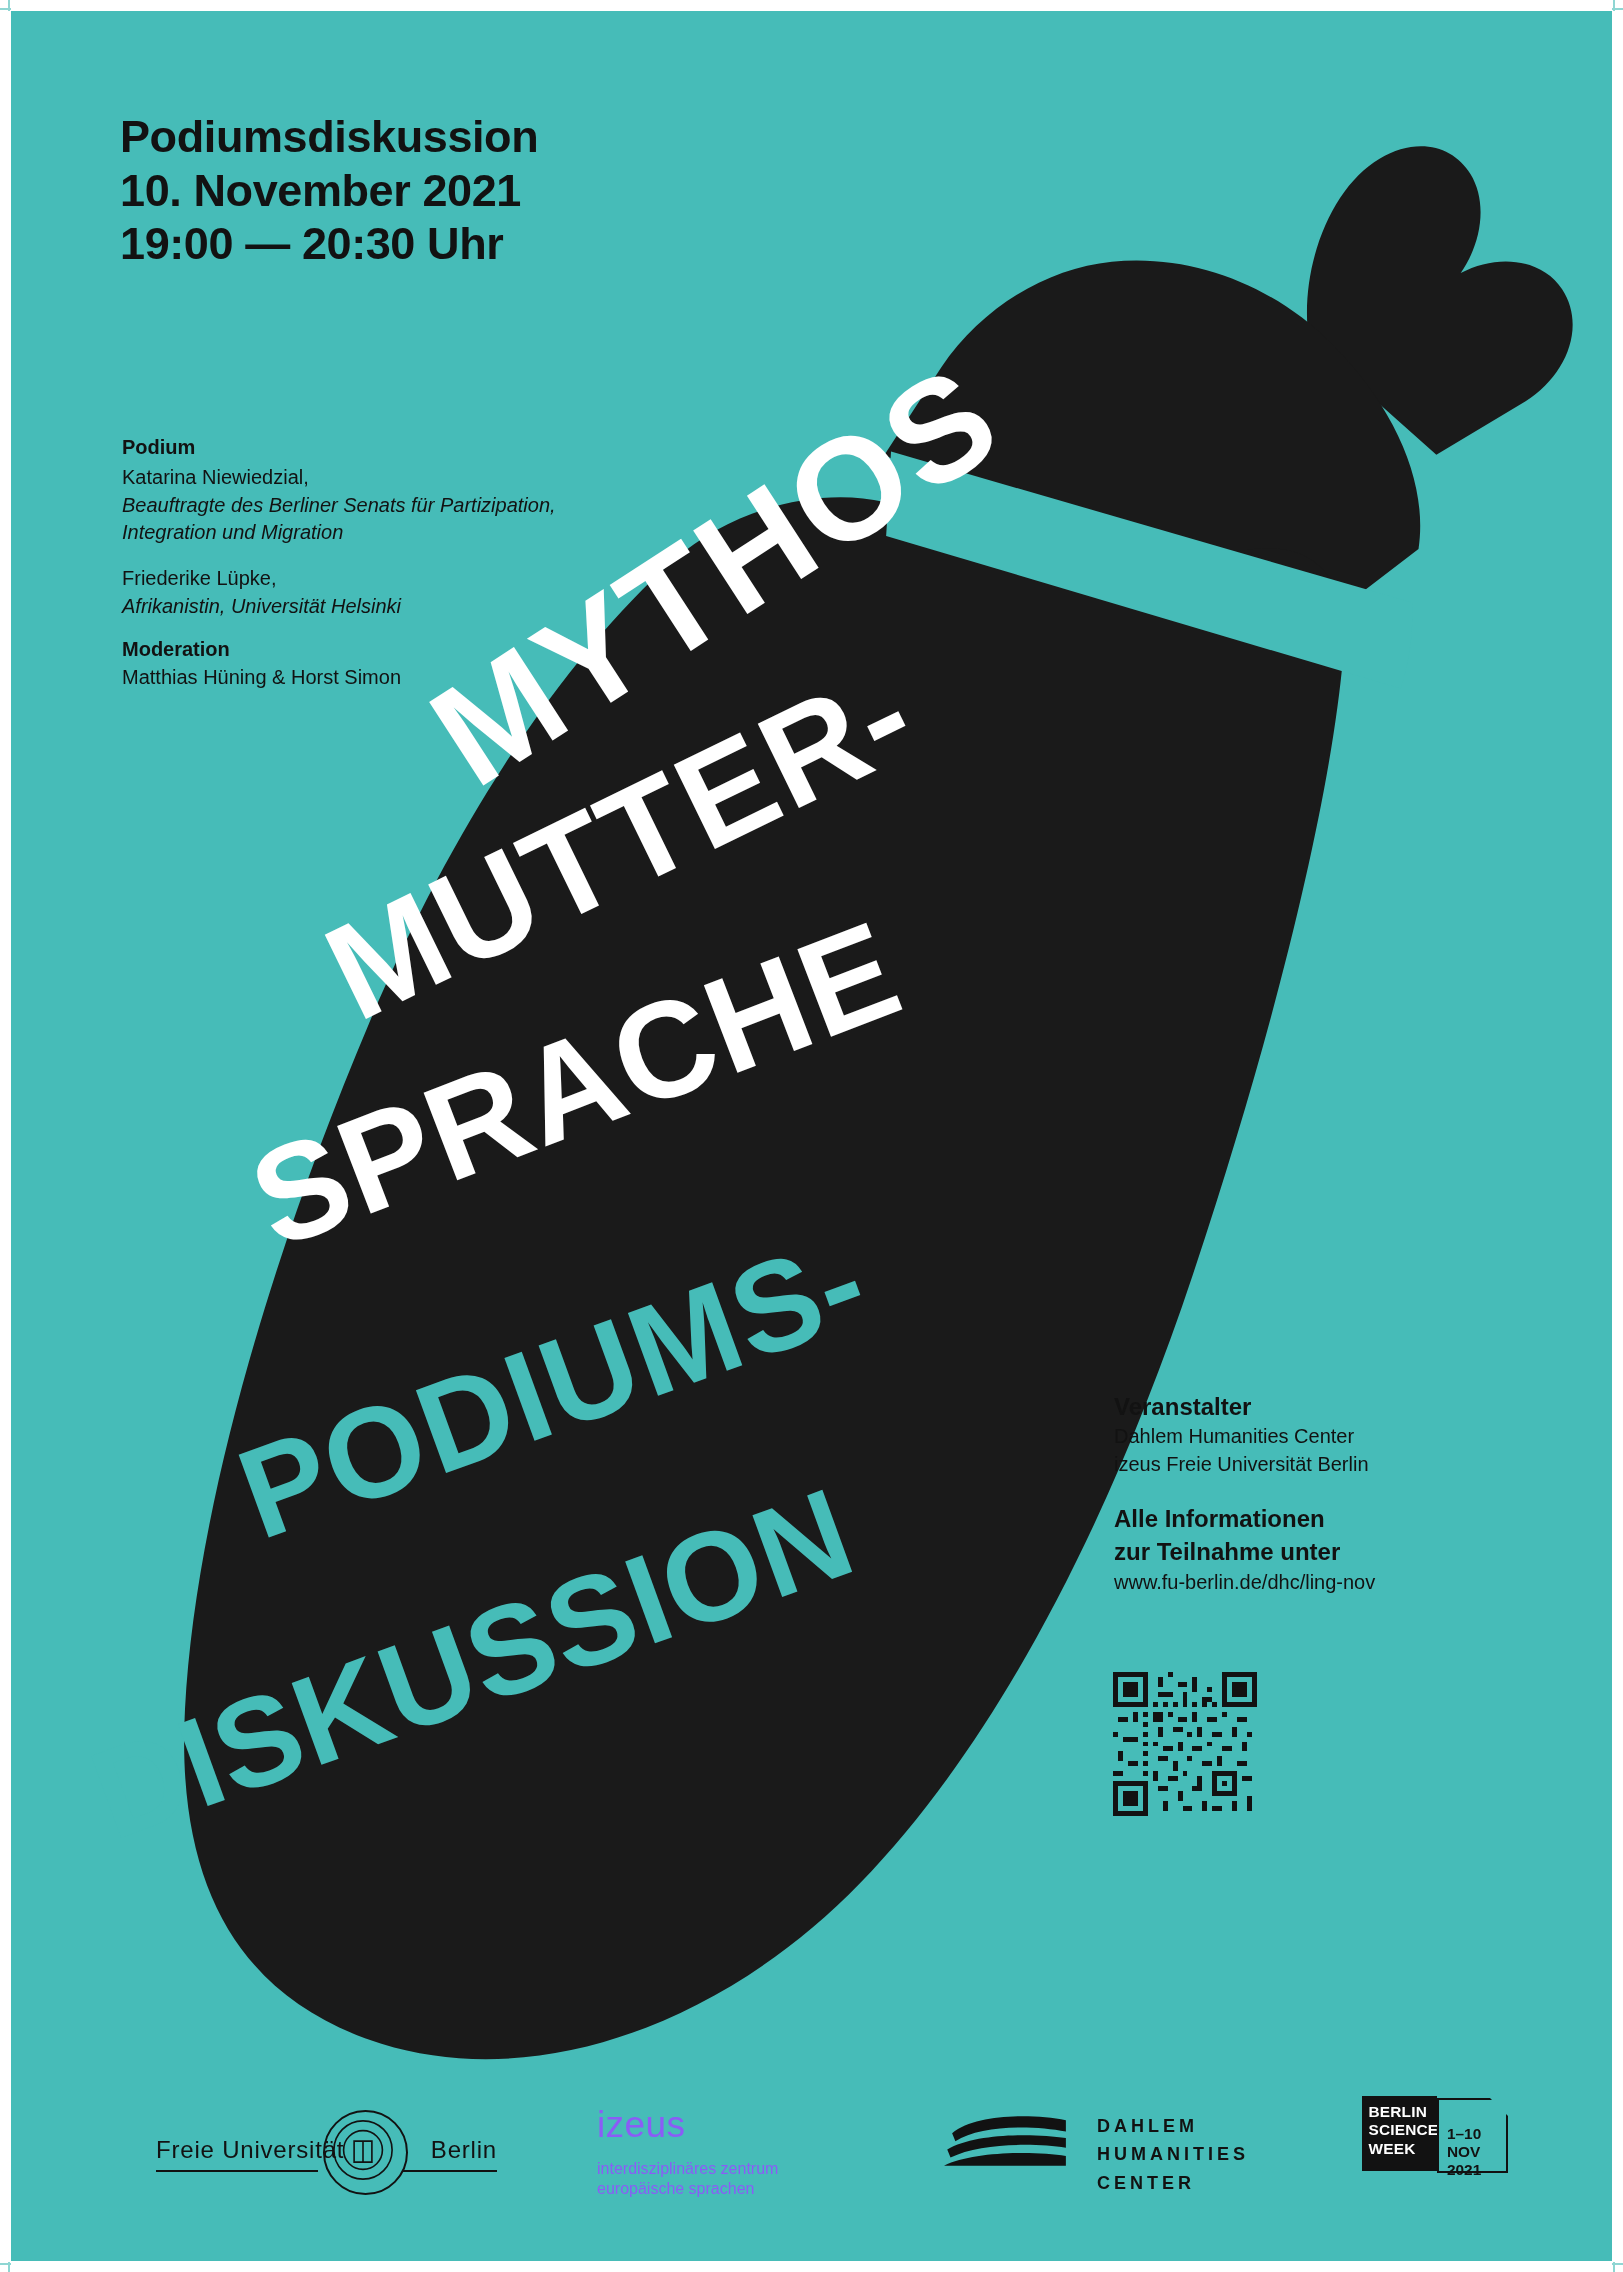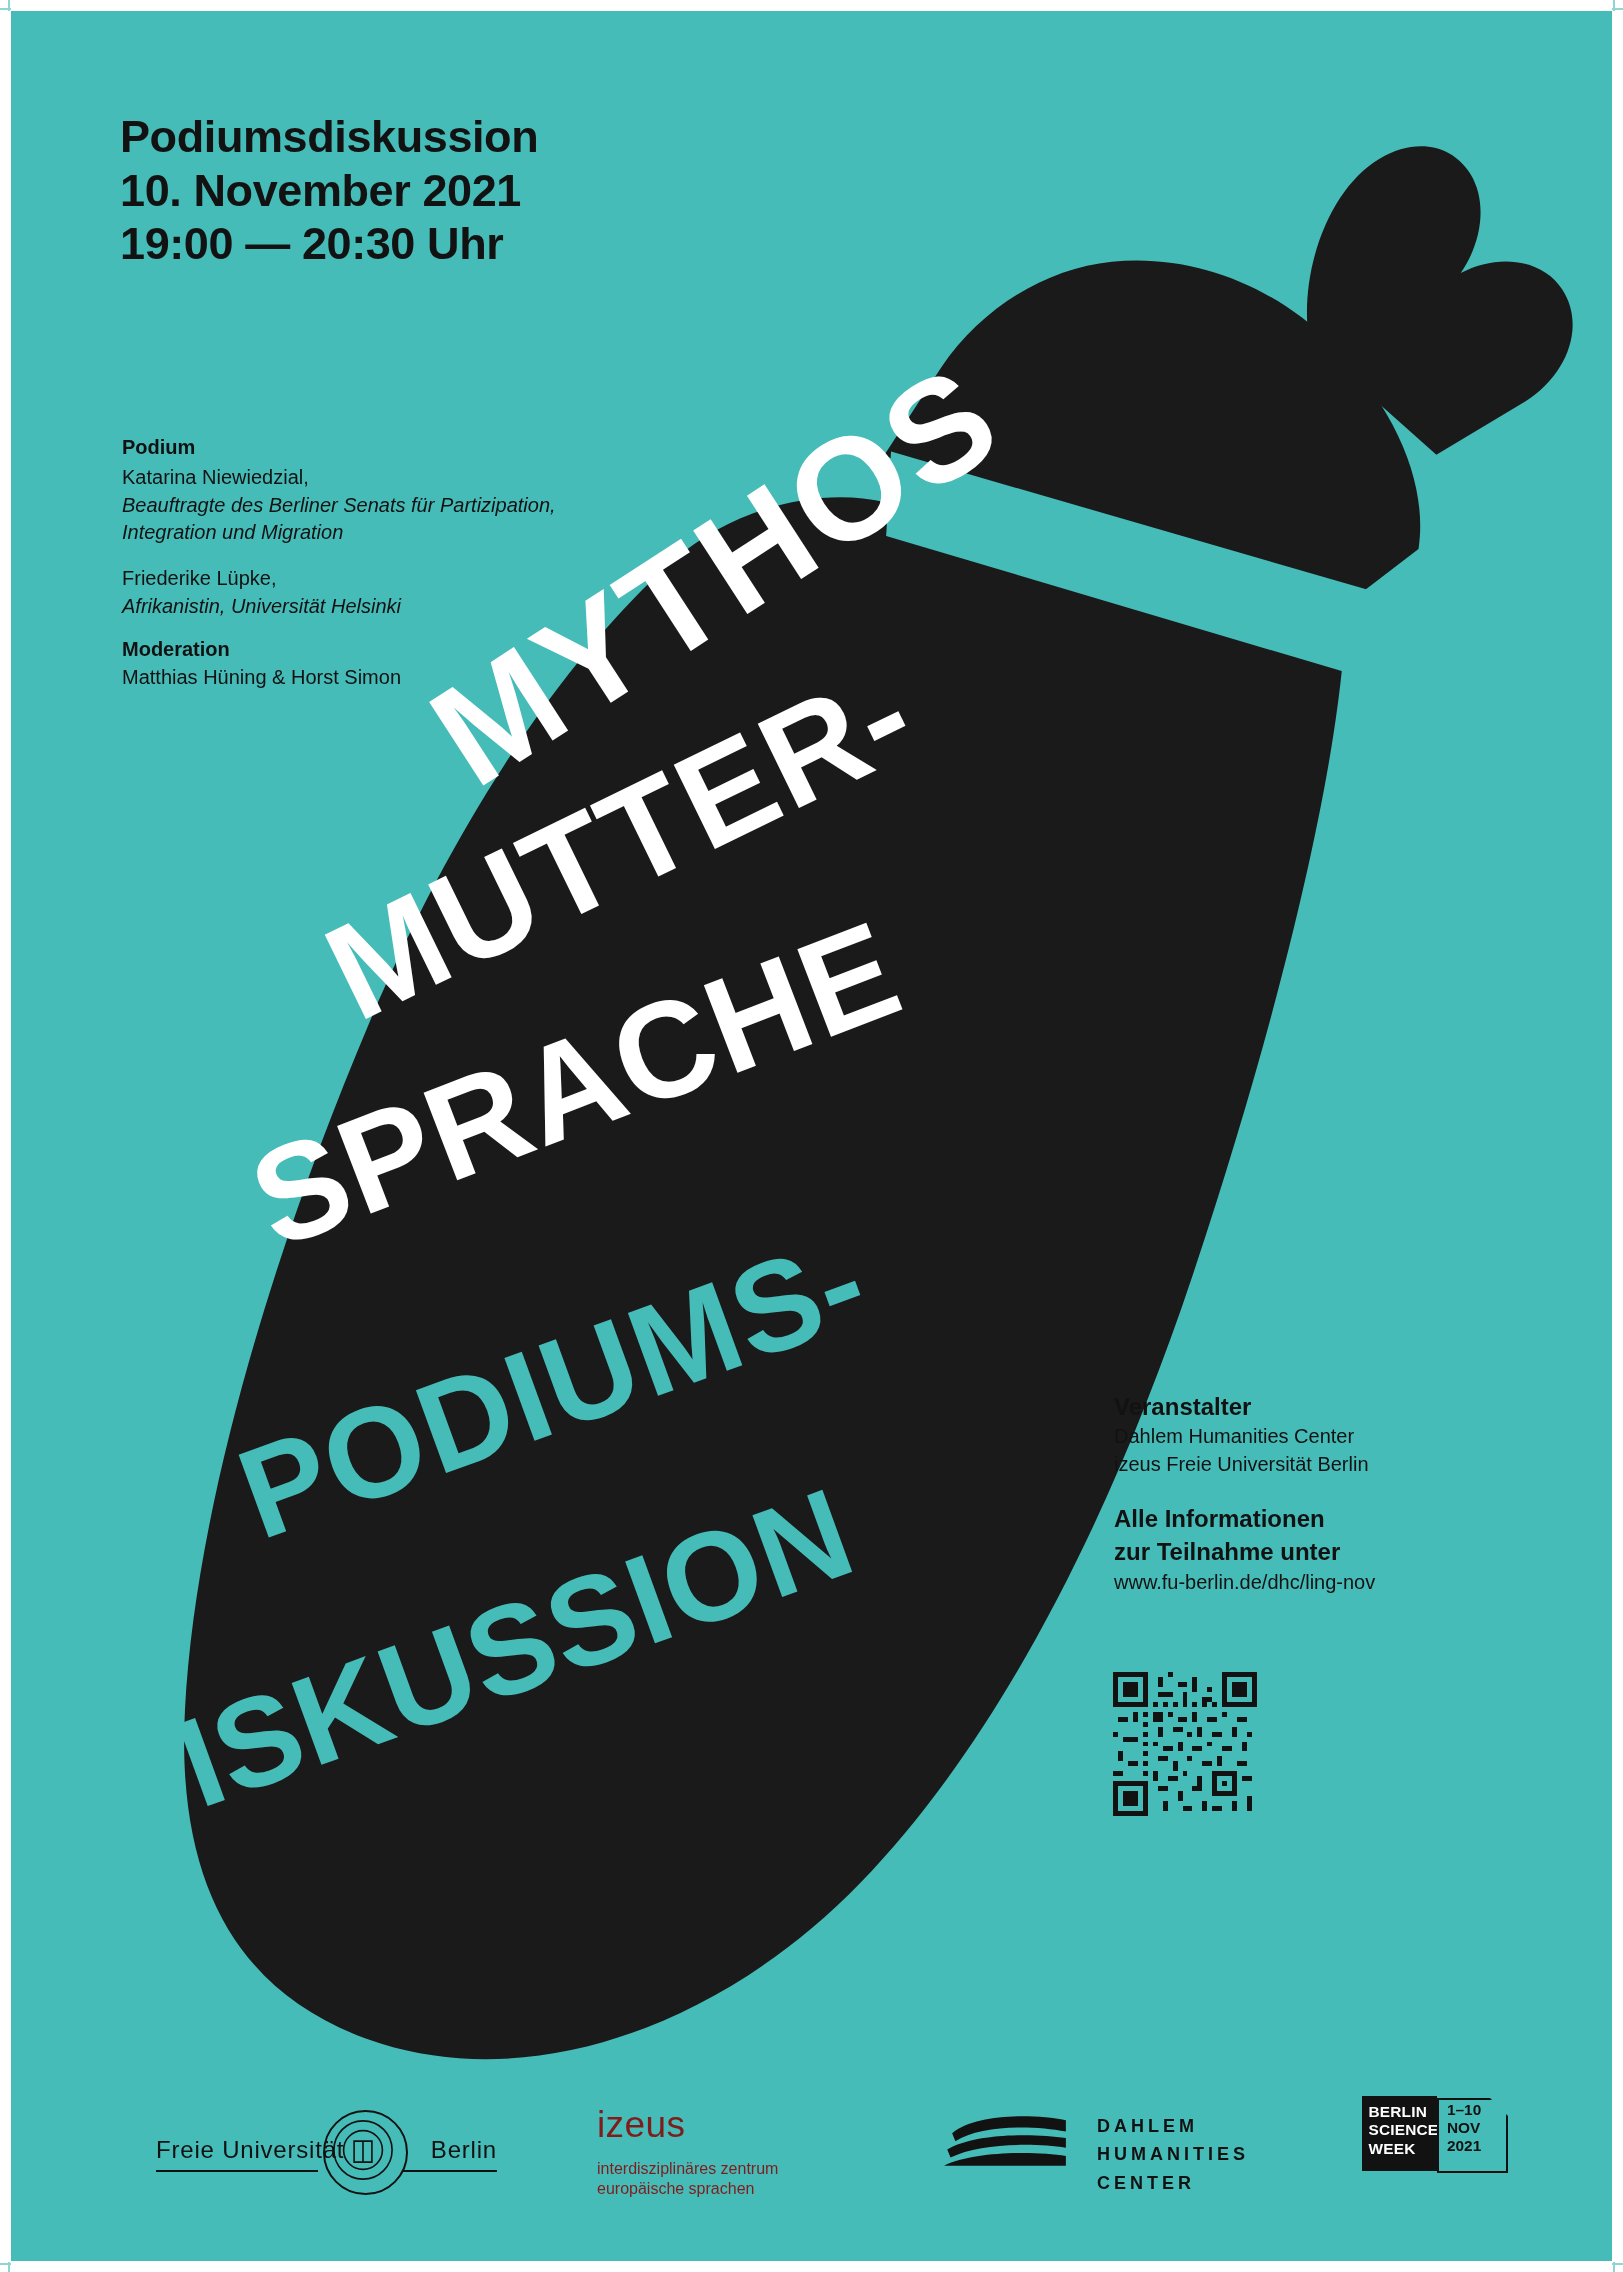--- a/index.html
+++ b/index.html
@@ -161,21 +161,21 @@
     top: 4.9px;
     width: 81px;
     height: 81px;
     border-radius: 50%;
     border: 2.4px solid #121212;
   }
   .logo-izeus {
     position: absolute;
     left: 597px;
     top: 28px;
-    color: #7f1d1d;
+    color: #8b5cf6;
   }
   .logo-izeus .mark {
     font-size: 37px;
     letter-spacing: 0.4px;
     line-height: 1;
   }
   .logo-izeus .sub {
     font-size: 16px;
     line-height: 1.28;
     margin-top: 16px;
@@ -223,21 +223,21 @@
     box-sizing: border-box;
   }
   .bsw-b {
     position: absolute;
     left: 75px; top: 1.6px;
     width: 71px; height: 75px;
     color: #121212;
     font-size: 15.4px;
     font-weight: bold;
     line-height: 1.18;
-    padding: 1px 0 0 8px;
+    padding: 25px 0 0 8px;
     box-sizing: border-box;
     border: 2.4px solid #121212;
     box-sizing: border-box;
   }
   .bsw-b .cut {
     position: absolute;
     right: -1.6px; top: -1.6px;
     width: 0; height: 0;
     border-left: 18px solid transparent;
     border-top: 18px solid #46bcb8;

